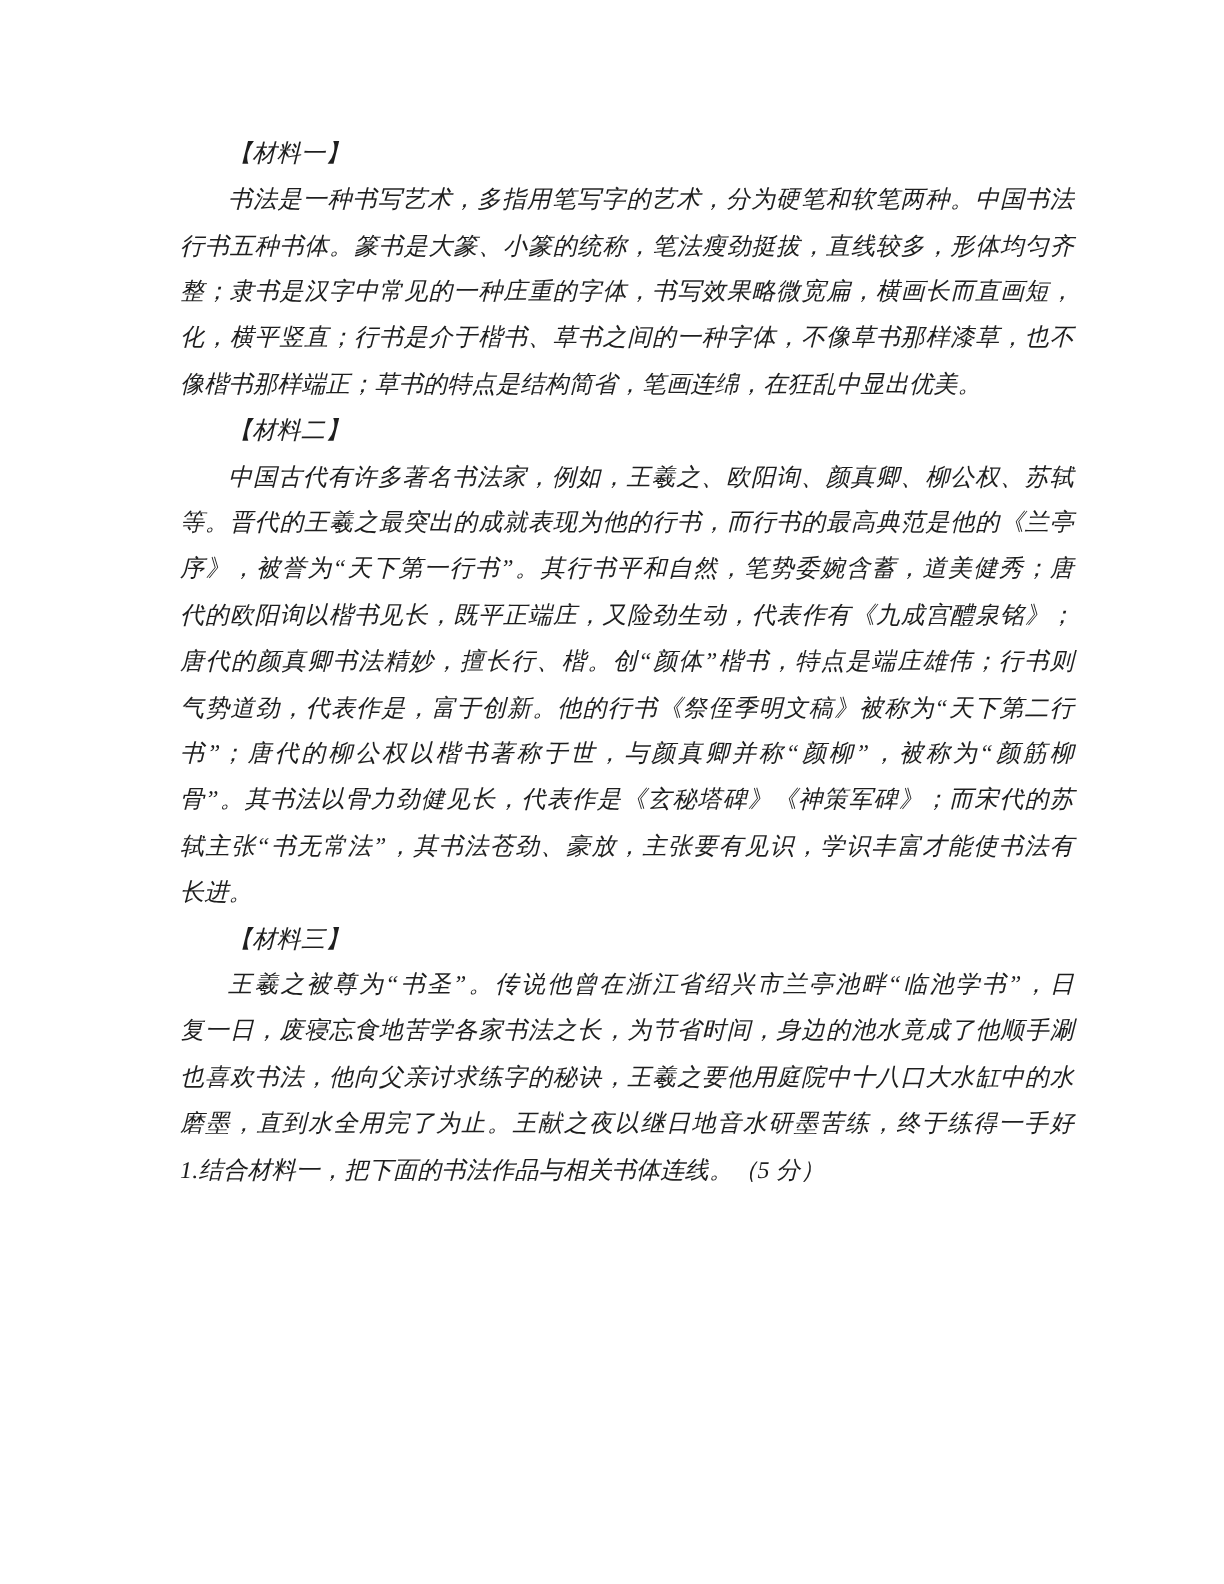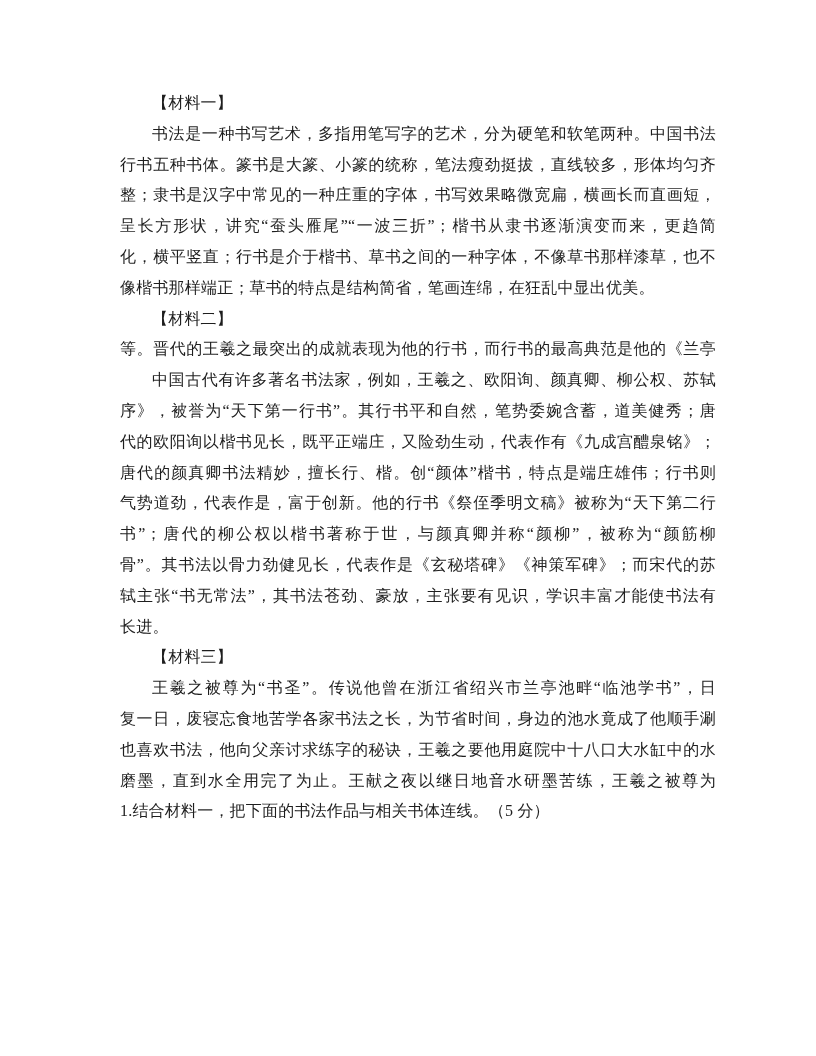--- a/index.html
+++ b/index.html
@@ -3,20 +3,21 @@
 <meta charset="utf-8">
 <style>
   html, body { margin: 0; padding: 0; background: #ffffff; }
   .page {
     position: relative;
     width: 816px;
     height: 1056px;
     background: #ffffff;
     overflow: hidden;
     font-family: "Liberation Serif", "DejaVu Serif", serif;
+    font-style: italic;
   }
   .content {
     position: absolute;
     left: 120px;
     top: 88px;
     width: 596px;
     font-size: 16px;
     line-height: 30.8px;
     color: #1e1e1e;
     letter-spacing: 0.2px;
@@ -33,34 +34,33 @@
 </style>
 </head>
 <body>
 
 <div class="page" style="background: rgb(255, 255, 255);">
   <div class="content" style="color: rgb(30, 30, 30);">
       <div class="line sec-title">【材料一】</div>
       <div class="line indent just">书法是一种书写艺术，多指用笔写字的艺术，分为硬笔和软笔两种。中国书法</div>
       <div class="line just">行书五种书体。篆书是大篆、小篆的统称，笔法瘦劲挺拔，直线较多，形体均匀齐</div>
       <div class="line just">整；隶书是汉字中常见的一种庄重的字体，书写效果略微宽扁，横画长而直画短，</div>
-      <div class="line just">呈长方形状，讲究“蚕头雁尾”“一波三折”；楷书从隶书逐渐演变而来，更趋简</div>
       <div class="line just">化，横平竖直；行书是介于楷书、草书之间的一种字体，不像草书那样漆草，也不</div>
       <div class="line">像楷书那样端正；草书的特点是结构简省，笔画连绵，在狂乱中显出优美。</div>
       <div class="line sec-title">【材料二】</div>
+      <div class="line indent just">中国古代有许多著名书法家，例如，王羲之、欧阳询、颜真卿、柳公权、苏轼</div>
       <div class="line just">等。晋代的王羲之最突出的成就表现为他的行书，而行书的最高典范是他的《兰亭</div>
-      <div class="line indent just">中国古代有许多著名书法家，例如，王羲之、欧阳询、颜真卿、柳公权、苏轼</div>
       <div class="line just">序》，被誉为“天下第一行书”。其行书平和自然，笔势委婉含蓄，道美健秀；唐</div>
       <div class="line just">代的欧阳询以楷书见长，既平正端庄，又险劲生动，代表作有《九成宫醴泉铭》；</div>
       <div class="line just">唐代的颜真卿书法精妙，擅长行、楷。创“颜体”楷书，特点是端庄雄伟；行书则</div>
       <div class="line just">气势道劲，代表作是，富于创新。他的行书《祭侄季明文稿》被称为“天下第二行</div>
       <div class="line just">书”；唐代的柳公权以楷书著称于世，与颜真卿并称“颜柳”，被称为“颜筋柳</div>
       <div class="line just">骨”。其书法以骨力劲健见长，代表作是《玄秘塔碑》《神策军碑》；而宋代的苏</div>
       <div class="line just">轼主张“书无常法”，其书法苍劲、豪放，主张要有见识，学识丰富才能使书法有</div>
       <div class="line">长进。</div>
       <div class="line sec-title">【材料三】</div>
       <div class="line indent just">王羲之被尊为“书圣”。传说他曾在浙江省绍兴市兰亭池畔“临池学书”，日</div>
       <div class="line just">复一日，废寝忘食地苦学各家书法之长，为节省时间，身边的池水竟成了他顺手涮</div>
       <div class="line just">也喜欢书法，他向父亲讨求练字的秘诀，王羲之要他用庭院中十八口大水缸中的水</div>
-      <div class="line just">磨墨，直到水全用完了为止。王献之夜以继日地音水研墨苦练，王羲之被尊为</div>
+      <div class="line just">磨墨，直到水全用完了为止。王献之夜以继日地音水研墨苦练，终于练得一手好</div>
       <div class="line question">1.结合材料一，把下面的书法作品与相关书体连线。（5 分）</div>
     </div>
 </div>
 
 </body></html>

